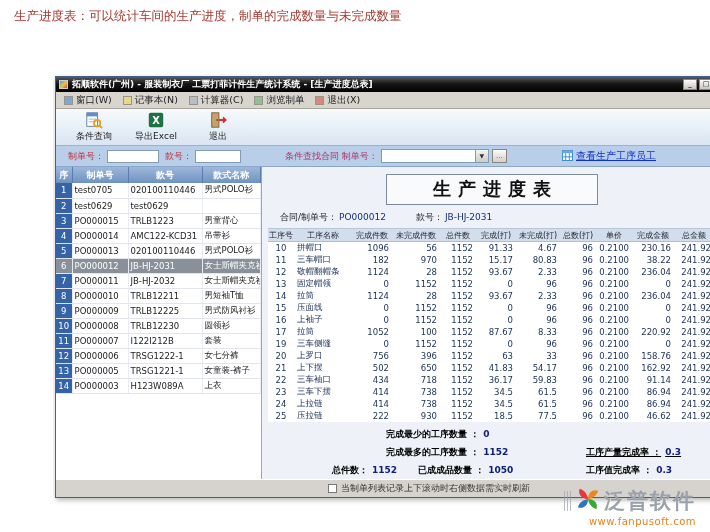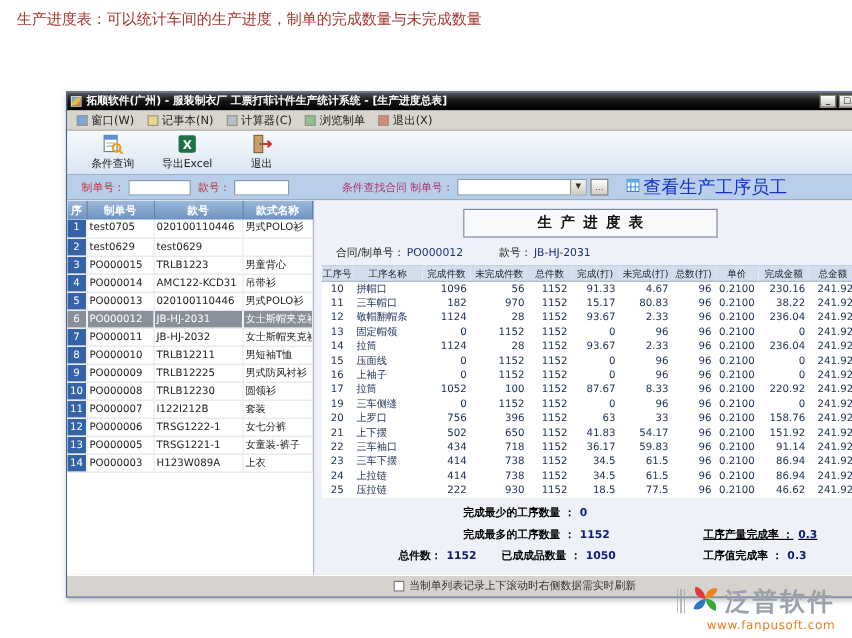--- a/index.html
+++ b/index.html
@@ -45,38 +45,38 @@
   .fin { width:52px; height:13px; border:1px solid #7f9db9; background:#fff; font-size:9px; padding:0 2px; }
   .fin.small { width:46px; }
   .combo { width:108px; height:14px; background:#fff; border:1px solid #7f9db9;
     position:relative; display:inline-block; margin-left:3px; }
   .combo-arrow { position:absolute; right:0; top:0; width:13px; height:12px;
     background:linear-gradient(#f4f4f0,#cfcbc3); border-left:1px solid #9a968e;
     font-size:6px; line-height:12px; text-align:center; color:#333; }
   .mini-btn { width:15px; height:14px; background:linear-gradient(#fbfbf9,#d4d0c8);
     border:1px solid #8a867e; margin-left:3px; font-size:7px; line-height:12px; text-align:center; color:#444; }
   .link-wrap { margin-left:auto; margin-right:70px; display:flex; align-items:center; gap:3px; }
-  .link { color:#1133cc; font-size:15px; white-space:nowrap; cursor:pointer; }
+  .link { color:#1133cc; text-decoration:underline; font-size:10px; white-space:nowrap; cursor:pointer; }
 
   .content { flex:1; display:flex; background:#fff; position:relative; overflow:hidden; }
 
   .left-list { width:206px; border-right:1px solid #98a8c0; background:#fff; overflow:hidden; }
   .order-table { border-collapse:collapse; width:100%; table-layout:fixed; font-size:8.5px; }
   .order-table th:nth-child(1){ width:16px; } .order-table th:nth-child(2){ width:56px; }
   .order-table th:nth-child(3){ width:74px; } .order-table th:nth-child(4){ width:auto; }
   .order-table th { background:linear-gradient(#9db8da,#6d92c0); color:#fff; font-weight:bold;
     height:16px; font-size:9px; border-right:1px solid #5a7db0; }
   .order-table td { height:15px; border-bottom:1px solid #e2e6ec; border-right:1px solid #e8ecf2;
     padding:0 2px; white-space:nowrap; overflow:hidden; color:#222; }
   .order-table td.num { background:#3563a8; color:#fff; text-align:center; padding:0; }
   .order-table tr.selected td { background:#8a9099; color:#fff; }
 
   .report { flex:1; background:#eef2f8; padding:5px 16px 0 6px; display:flex; flex-direction:column; overflow:hidden; }
   .report-title-box { width:212px; margin:2px auto 5px; border:1px solid #7c8ba2; background:#f8fafc;
-    text-align:center; font-size:12px; font-weight:bold; letter-spacing:7px; padding:2px 0 3px 7px; color:#111; }
+    text-align:center; font-size:18px; font-weight:bold; letter-spacing:7px; padding:2px 0 3px 7px; color:#111; }
   .report-info { font-size:9px; color:#222; margin:1px 0 4px 12px; white-space:nowrap; }
   .ri-value { color:#14307a; margin:0 30px 0 2px; }
 
   .report-table { border-collapse:collapse; table-layout:fixed; width:446px; font-size:8.5px; background:#fff; }
   .report-table th { background:#d2deeb; border-top:1px solid #b8c6d8; border-bottom:1px solid #aebfd4;
     height:13px; font-size:8px; color:#223; font-weight:normal; white-space:nowrap; overflow:hidden; }
   .report-table th:nth-child(1){width:26px}.report-table th:nth-child(2){width:58px}
   .report-table th:nth-child(3){width:40px}.report-table th:nth-child(4){width:48px}
   .report-table th:nth-child(5){width:36px}.report-table th:nth-child(6){width:40px}
   .report-table th:nth-child(7){width:44px}.report-table th:nth-child(8){width:36px}
@@ -467,21 +467,21 @@
               <tr>
                 <td>21</td>
                 <td>上下摆</td>
                 <td>502</td>
                 <td>650</td>
                 <td>1152</td>
                 <td>41.83</td>
                 <td>54.17</td>
                 <td>96</td>
                 <td>0.2100</td>
-                <td>151.92</td>
+                <td>162.92</td>
                 <td>241.92</td>
               </tr>
               <tr>
                 <td>22</td>
                 <td>三车袖口</td>
                 <td>434</td>
                 <td>718</td>
                 <td>1152</td>
                 <td>36.17</td>
                 <td>59.83</td>

